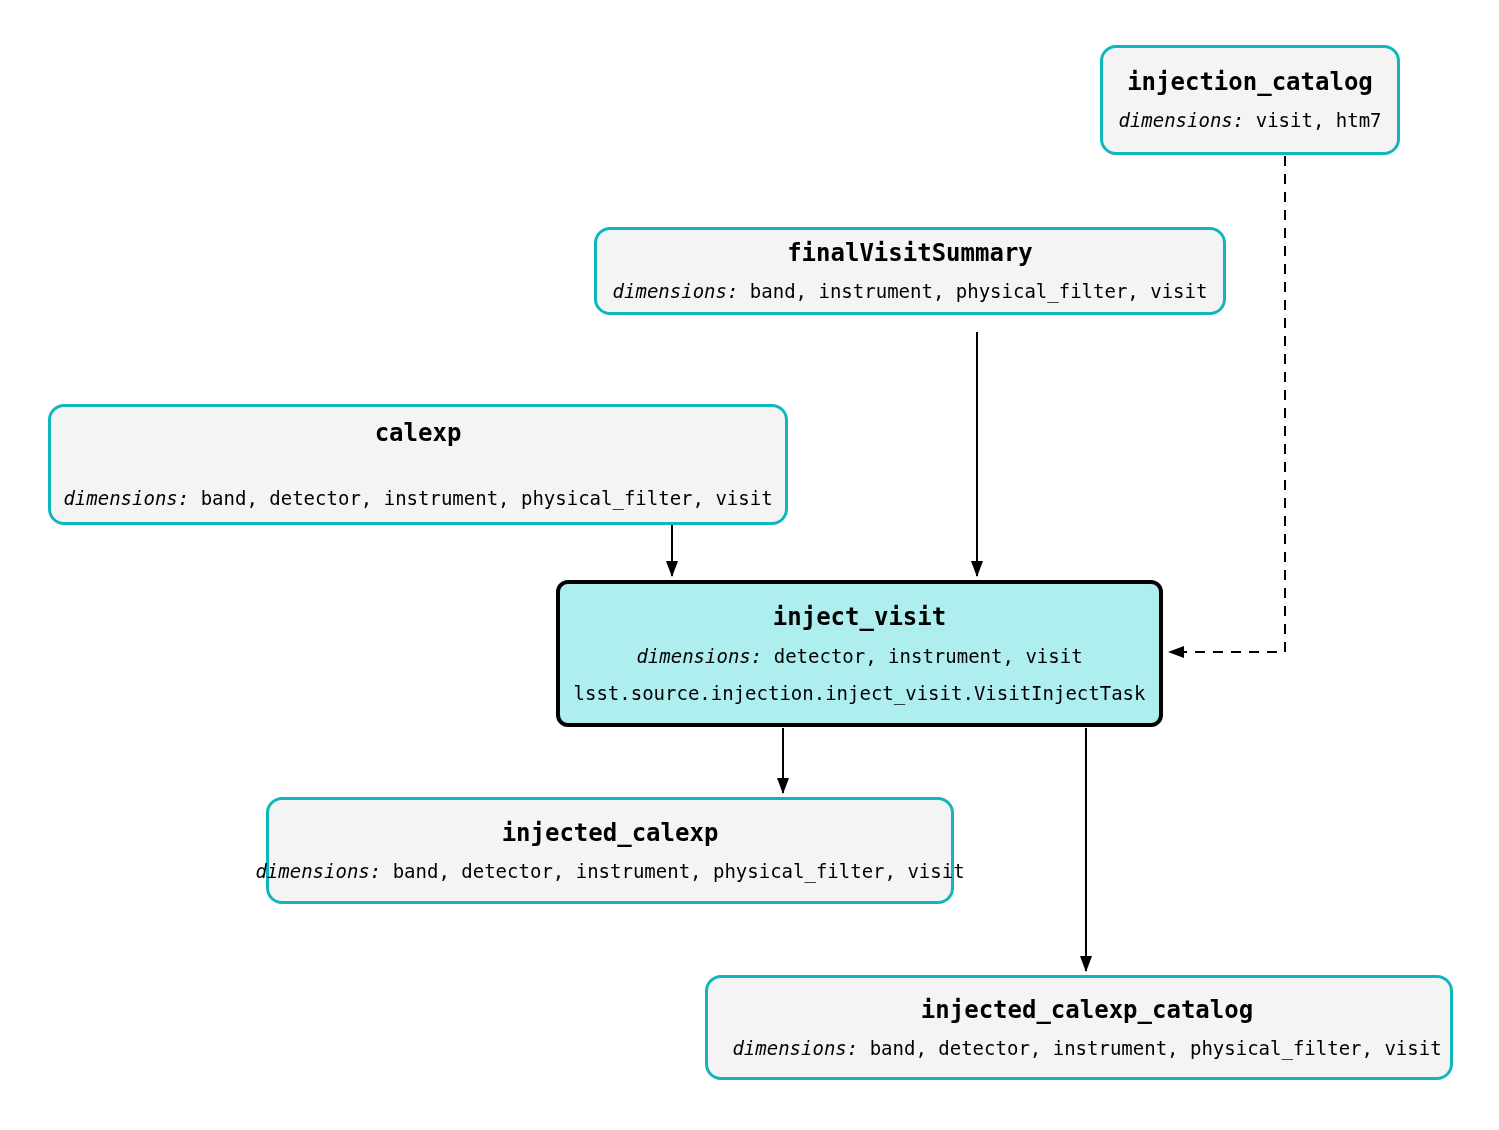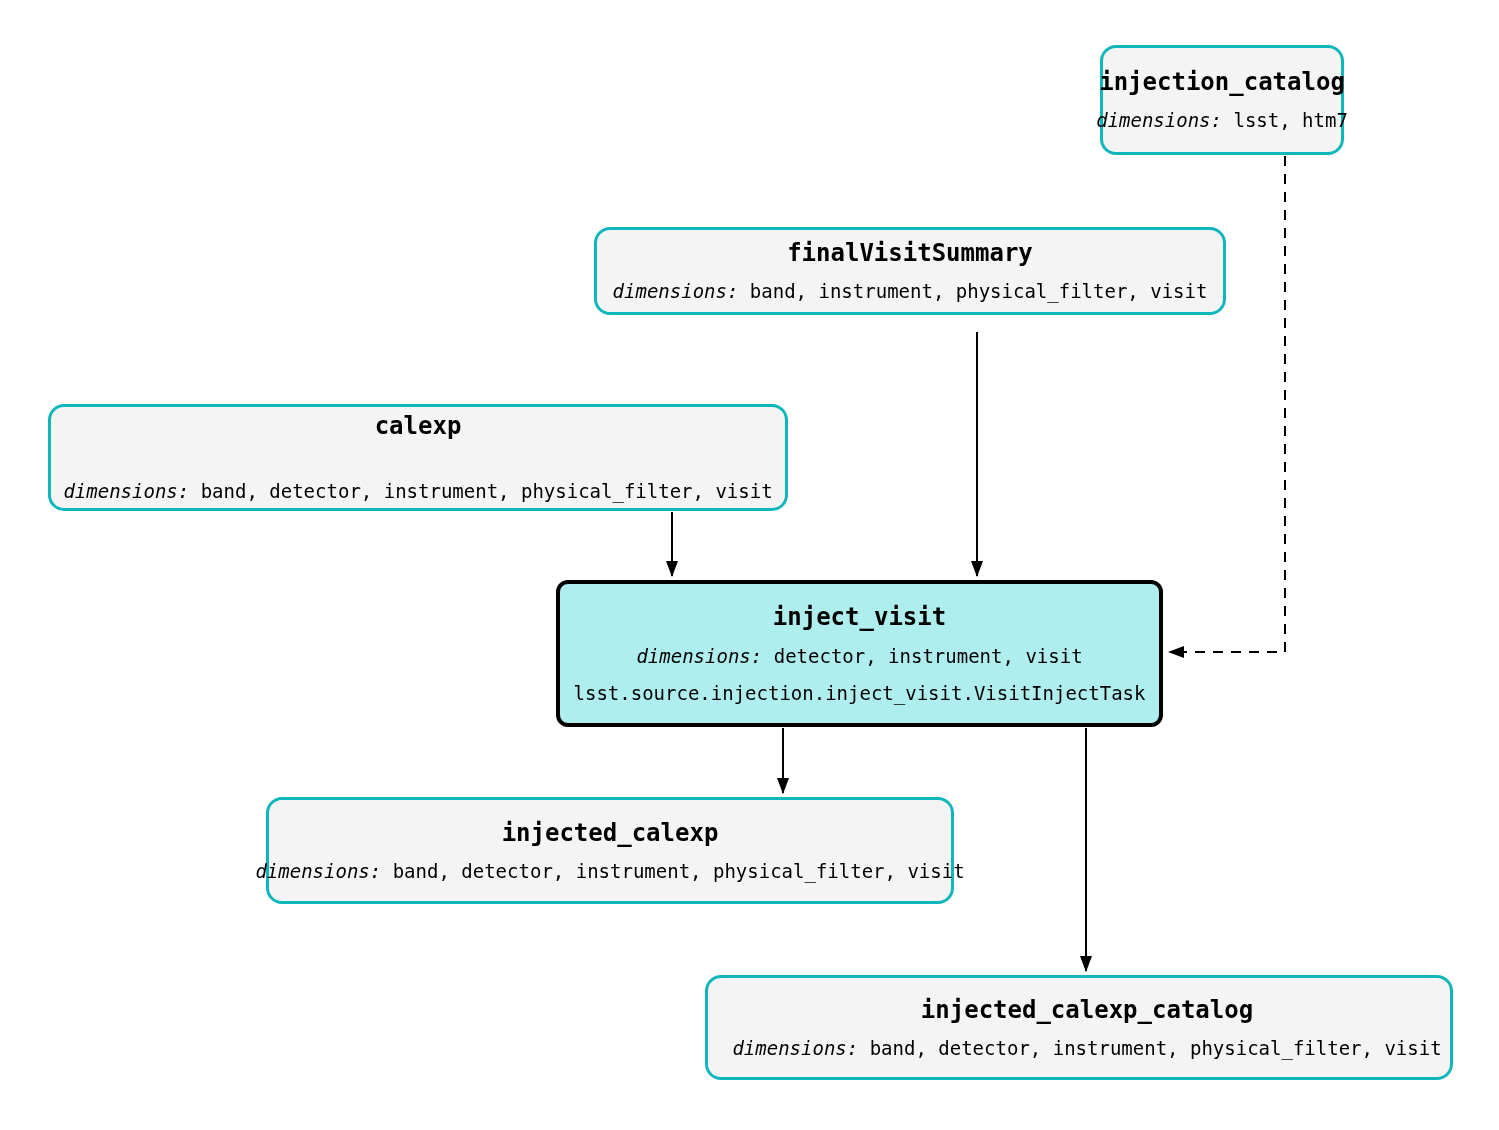--- a/index.html
+++ b/index.html
@@ -52,23 +52,23 @@
     line-height: 1;
   }
   .node-line {
     font-size: 19px;
     line-height: 1;
   }
   .dims-label {
     font-style: italic;
   }
   
-  #node-injection-catalog       { left: 1100px; top: 45px;  width: 244px; height: 110px; }
+  #node-injection-catalog       { left: 1100px; top: 45px;  width: 300px; height: 110px; }
   #node-finalVisitSummary       { left: 554px;  top: 227px; width: 632px; height: 88px; margin-left: 40px; }
-  #node-calexp                  { left: 48px;   top: 404px; width: 740px; height: 107px; gap: 44px; }
+  #node-calexp                  { left: 48px;   top: 404px; width: 740px; height: 121px; gap: 44px; }
   #node-inject-visit            { left: 556px;  top: 580px; width: 607px; height: 147px; }
   #node-injected-calexp         { left: 266px;  top: 797px; width: 688px; height: 107px; }
   #node-injected-calexp-catalog { left: 705px;  top: 975px; width: 748px; height: 105px; padding-left: 16px; }
 </style>
 </head>
 <body>
 
 <div class="canvas">
 
   <svg class="edges-layer" width="1499" height="1130" viewBox="0 0 1499 1130" xmlns="http://www.w3.org/2000/svg">
@@ -81,21 +81,21 @@
     <path d="M977,332 L977,576" stroke="#000000" stroke-width="2" fill="none" marker-end="url(#arrowhead)"></path>
     <path d="M1285,156 L1285,652 L1169,652" stroke="#000000" stroke-width="2" fill="none" stroke-dasharray="10 8" marker-end="url(#arrowhead)"></path>
     <path d="M783,728 L783,793" stroke="#000000" stroke-width="2" fill="none" marker-end="url(#arrowhead)"></path>
     <path d="M1086,728 L1086,971" stroke="#000000" stroke-width="2" fill="none" marker-end="url(#arrowhead)"></path>
   </svg>
 
   <div class="node dataset" id="node-injection-catalog">
     <div class="node-title">injection_catalog</div>
     <div class="node-line">
       <span class="dims-label">dimensions:</span>
-      <span class="dims-value">lsst, htm7</span>
+      <span class="dims-value">visit, htm7</span>
     </div>
   </div>
 
   <div class="node dataset" id="node-finalVisitSummary">
     <div class="node-title">finalVisitSummary</div>
     <div class="node-line">
       <span class="dims-label">dimensions:</span>
       <span class="dims-value">band, instrument, physical_filter, visit</span>
     </div>
   </div>

